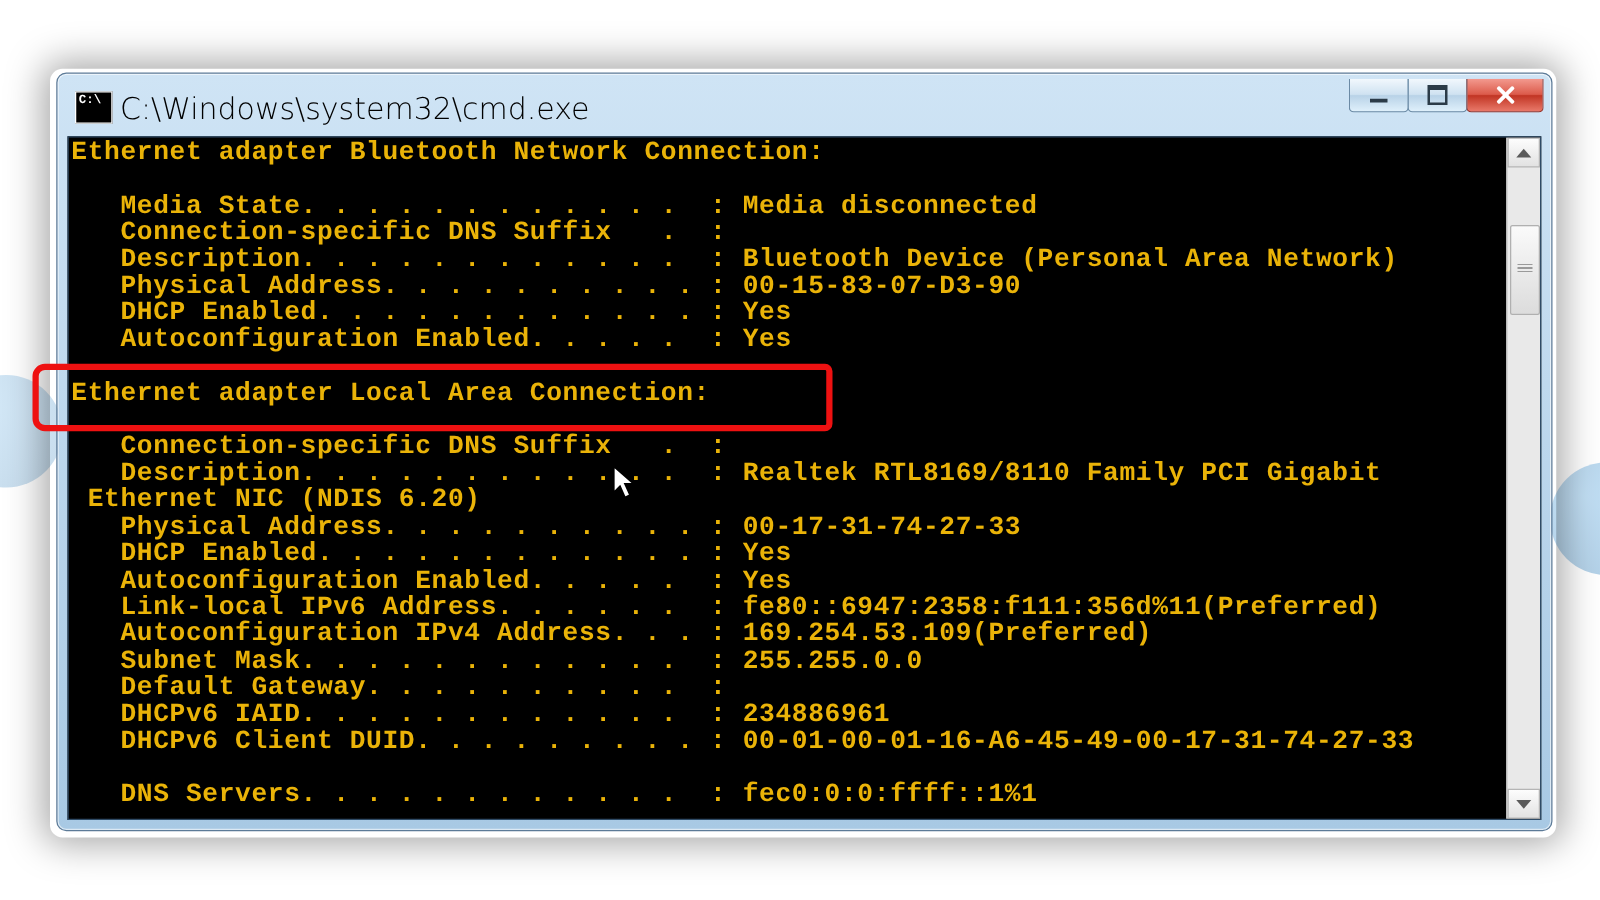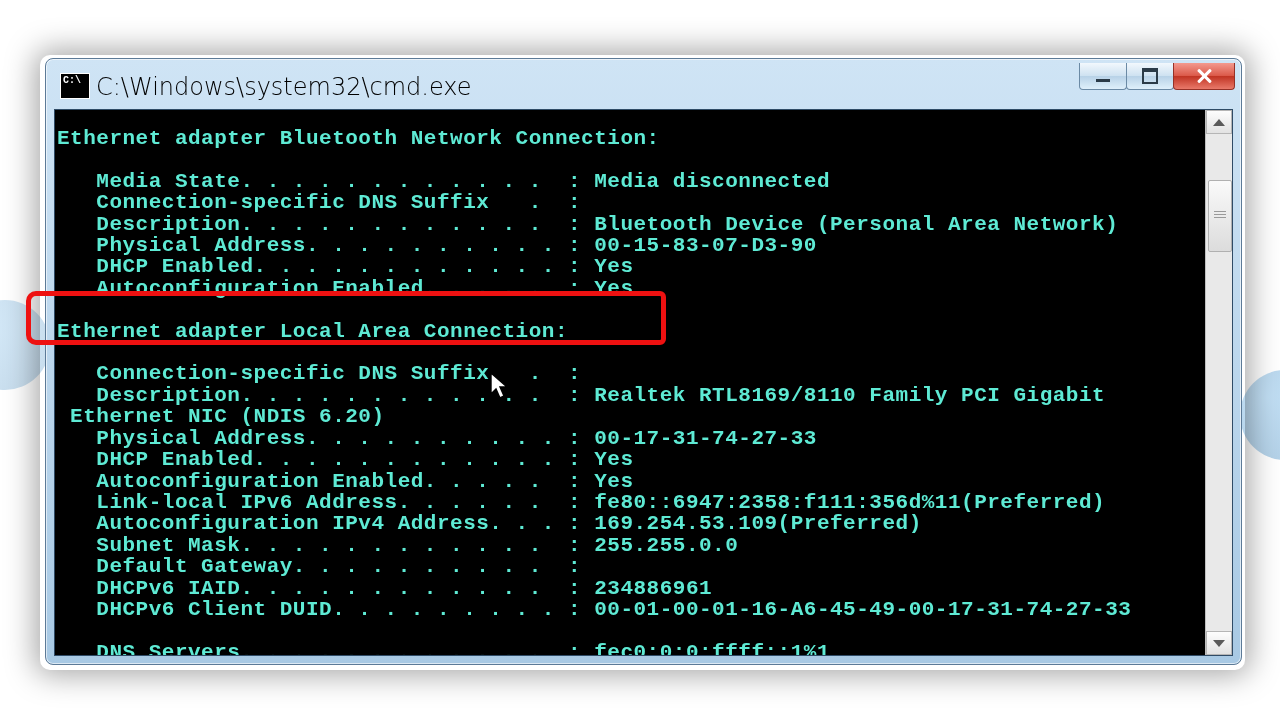--- a/index.html
+++ b/index.html
@@ -22,21 +22,21 @@
   .btn.close{background:linear-gradient(#f39a8f,#dc5b4b 48%,#c13524 52%,#e9796a);border-color:#963127;width:60px}
   .ic{display:block}
   .ic-min{width:14px;height:0;border-bottom:3px solid #2b3b48;margin-top:8px}
   .ic-max{width:12px;height:10px;border:2px solid #2b3b48;border-top-width:4px}
   .ic-x{position:relative;width:16px;height:16px}
   .ic-x::before,.ic-x::after{content:"";position:absolute;left:7px;top:-1px;width:3px;height:18px;background:#fff;border-radius:1px}
   .ic-x::before{transform:rotate(45deg)}
   .ic-x::after{transform:rotate(-45deg)}
   
   .client{position:absolute;left:8px;top:50px;right:8px;bottom:8px;background:#000;border:1px solid #2f4b66;overflow:hidden}
-  .console{position:absolute;left:0;top:0;right:28px;bottom:0;color:#5eead4;font:bold 21px/21.4px "Lucida Console","Courier New",monospace;white-space:pre;letter-spacing:.5px;padding:18px 0 0 2px}
+  .console{position:absolute;left:0;top:0;right:28px;bottom:0;color:#eab308;font:bold 21px/21.4px "Lucida Console","Courier New",monospace;white-space:pre;letter-spacing:.5px;padding:2px 0 0 2px}
   
   .sb{position:absolute;right:0;top:0;bottom:0;width:26px;background:#e9e9e9;border-left:1px solid #bfbfbf}
   .sb-btn{position:absolute;left:0;width:26px;height:24px;background:linear-gradient(#fdfdfd,#e2e2e2);border:1px solid #b5b5b5;box-sizing:border-box;display:flex;align-items:center;justify-content:center}
   .sb-btn.up{top:0}
   .sb-btn.dn{bottom:0}
   .sb-tri{width:0;height:0;border-left:6px solid transparent;border-right:6px solid transparent}
   .sb-btn.up .sb-tri{border-bottom:7px solid #5a5a5a}
   .sb-btn.dn .sb-tri{border-top:7px solid #5a5a5a}
   .sb-thumb{position:absolute;left:2px;top:70px;width:22px;height:70px;background:linear-gradient(#fafafa,#dcdcdc);border:1px solid #b0b0b0;border-radius:2px}
   .sb-thumb::after{content:"";position:absolute;left:5px;right:5px;top:30px;height:8px;background:repeating-linear-gradient(#9a9a9a 0 1px,transparent 1px 3px)}

